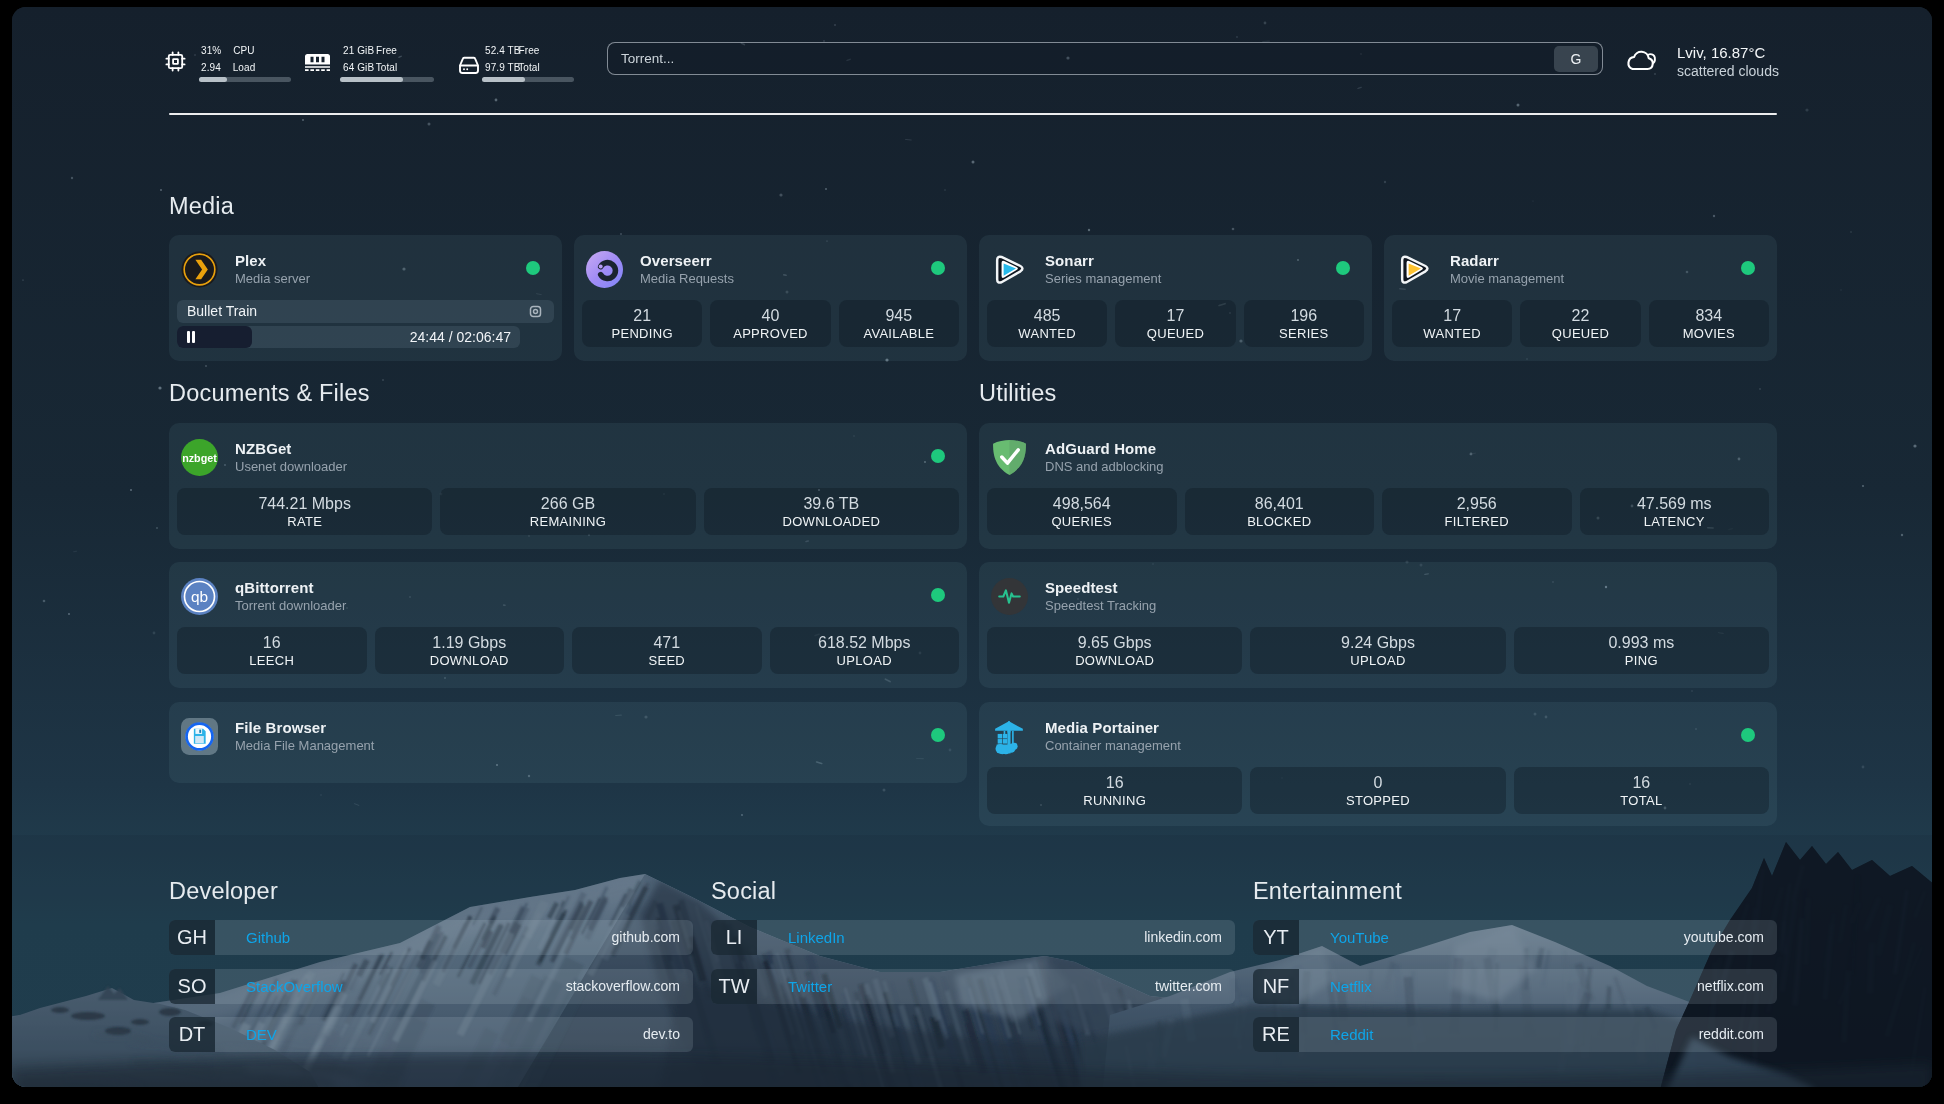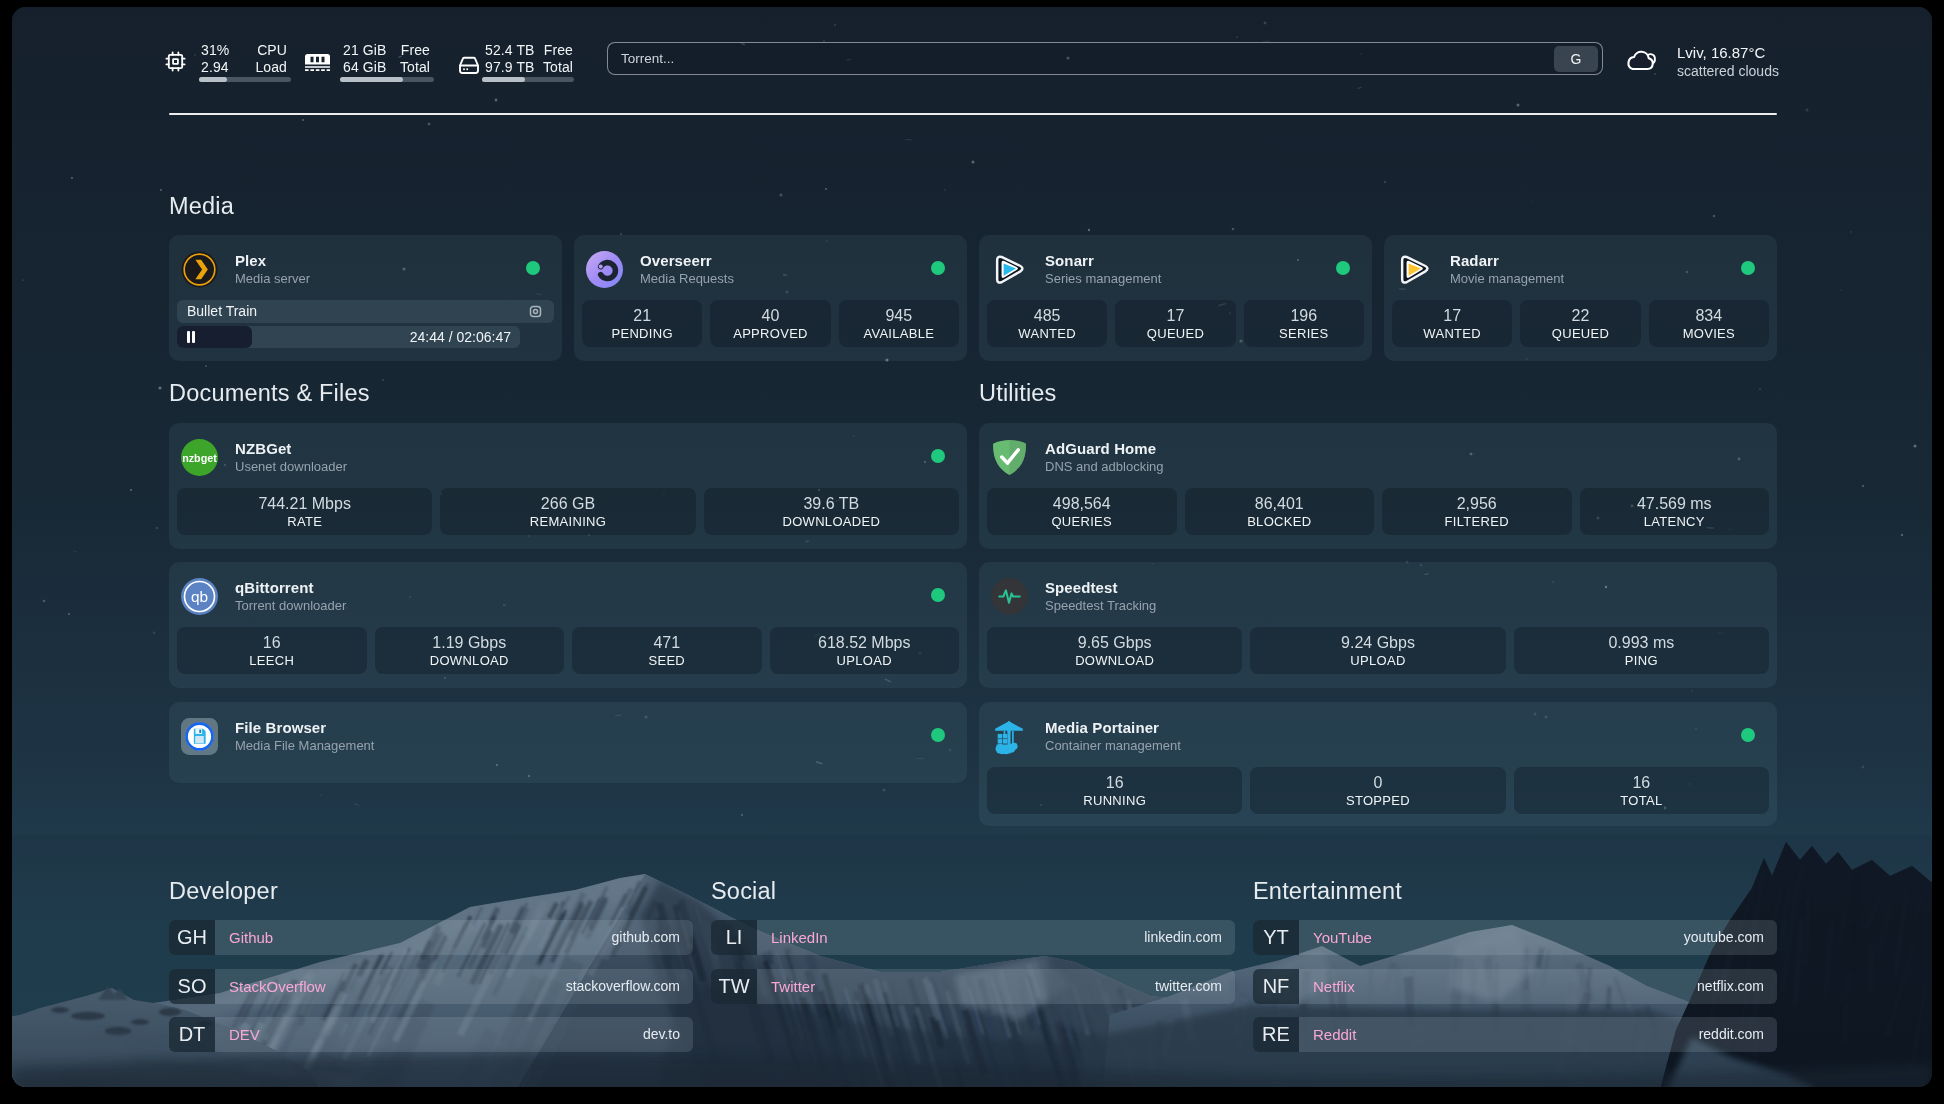--- a/index.html
+++ b/index.html
@@ -12,30 +12,30 @@
 .card{position:absolute;background:rgba(135,185,203,.09);border-radius:10px;padding:8px}
 .chd{display:flex;align-items:center;gap:17px;padding:6px 4px;height:52px}
 .ci{width:37px;height:37px;flex:0 0 37px}
 .ct{font-size:15px;font-weight:700;color:#eef2f5;line-height:20px;letter-spacing:.1px}
 .cs{font-size:13px;color:#96a2ad;line-height:16px}
 .dot{position:absolute;width:14px;height:14px;border-radius:50%;background:#1ec97d;right:22px;top:26px}
 .stats{position:absolute;left:8px;right:8px;top:65px;display:flex;gap:8px}
 .sb{flex:1;height:47px;background:rgba(9,19,28,.32);border-radius:8px;text-align:center;padding-top:5px}
 .sv{font-size:16px;color:#d3dbe1;line-height:21px}
 .sl{font-size:13px;font-weight:400;color:#f0f4f6;line-height:15px;letter-spacing:.3px}
-.tcol{position:absolute;top:35px;font-size:14px;line-height:17px;color:#f2f5f7;white-space:nowrap;letter-spacing:.1px}
-.tcr{text-align:right}
+.tcol{position:absolute;top:35px;font-size:10px;line-height:17px;color:#f2f5f7;white-space:nowrap;letter-spacing:.1px}
+.tcr{text-align:center}
 .tbar{position:absolute;top:70px;height:4.5px;border-radius:2.5px;background:rgba(157,170,182,.38)}
 .tfill{height:4.5px;border-radius:2.5px;background:#b7c0c7}
 .srch{position:absolute;left:595px;top:35px;width:996px;height:33px;border:1.5px solid rgba(222,230,236,.55);border-radius:8px;background:rgba(15,25,35,.25)}
 .srch span{position:absolute;left:13px;top:8px;font-size:13.5px;color:#cdd5db}
 .gbtn{position:absolute;right:4px;top:2.5px;width:44px;height:26px;background:rgba(190,205,216,.22);border-radius:5px;text-align:center;line-height:26px;font-size:14px;color:#eef2f5}
 .brow{position:absolute;height:35px;border-radius:6px;background:rgba(185,205,220,.16);display:flex;overflow:hidden}
 .bab{width:46px;flex:0 0 46px;background:rgba(16,30,42,.72);color:#e8edf2;font-size:20px;text-align:center;line-height:35px}
-.bnm{flex:1;font-size:15px;color:#f9a8d4;line-height:35px;padding-left:14px}
+.bnm{flex:1;font-size:15px;color:#0ea5e9;line-height:35px;padding-left:31px}
 .bdm{font-size:14px;color:#e6ecf1;line-height:35px;padding-right:13px}
 </style>
 </head>
 <body>
 <div class="page">
 <svg class="bg" width="1920" height="1080" viewBox="0 0 1920 1080">
 <defs>
 <linearGradient id="sky" x1="0" y1="0" x2="0" y2="1">
 <stop offset="0" stop-color="#15202c"></stop>
 <stop offset=".45" stop-color="#182835"></stop>

